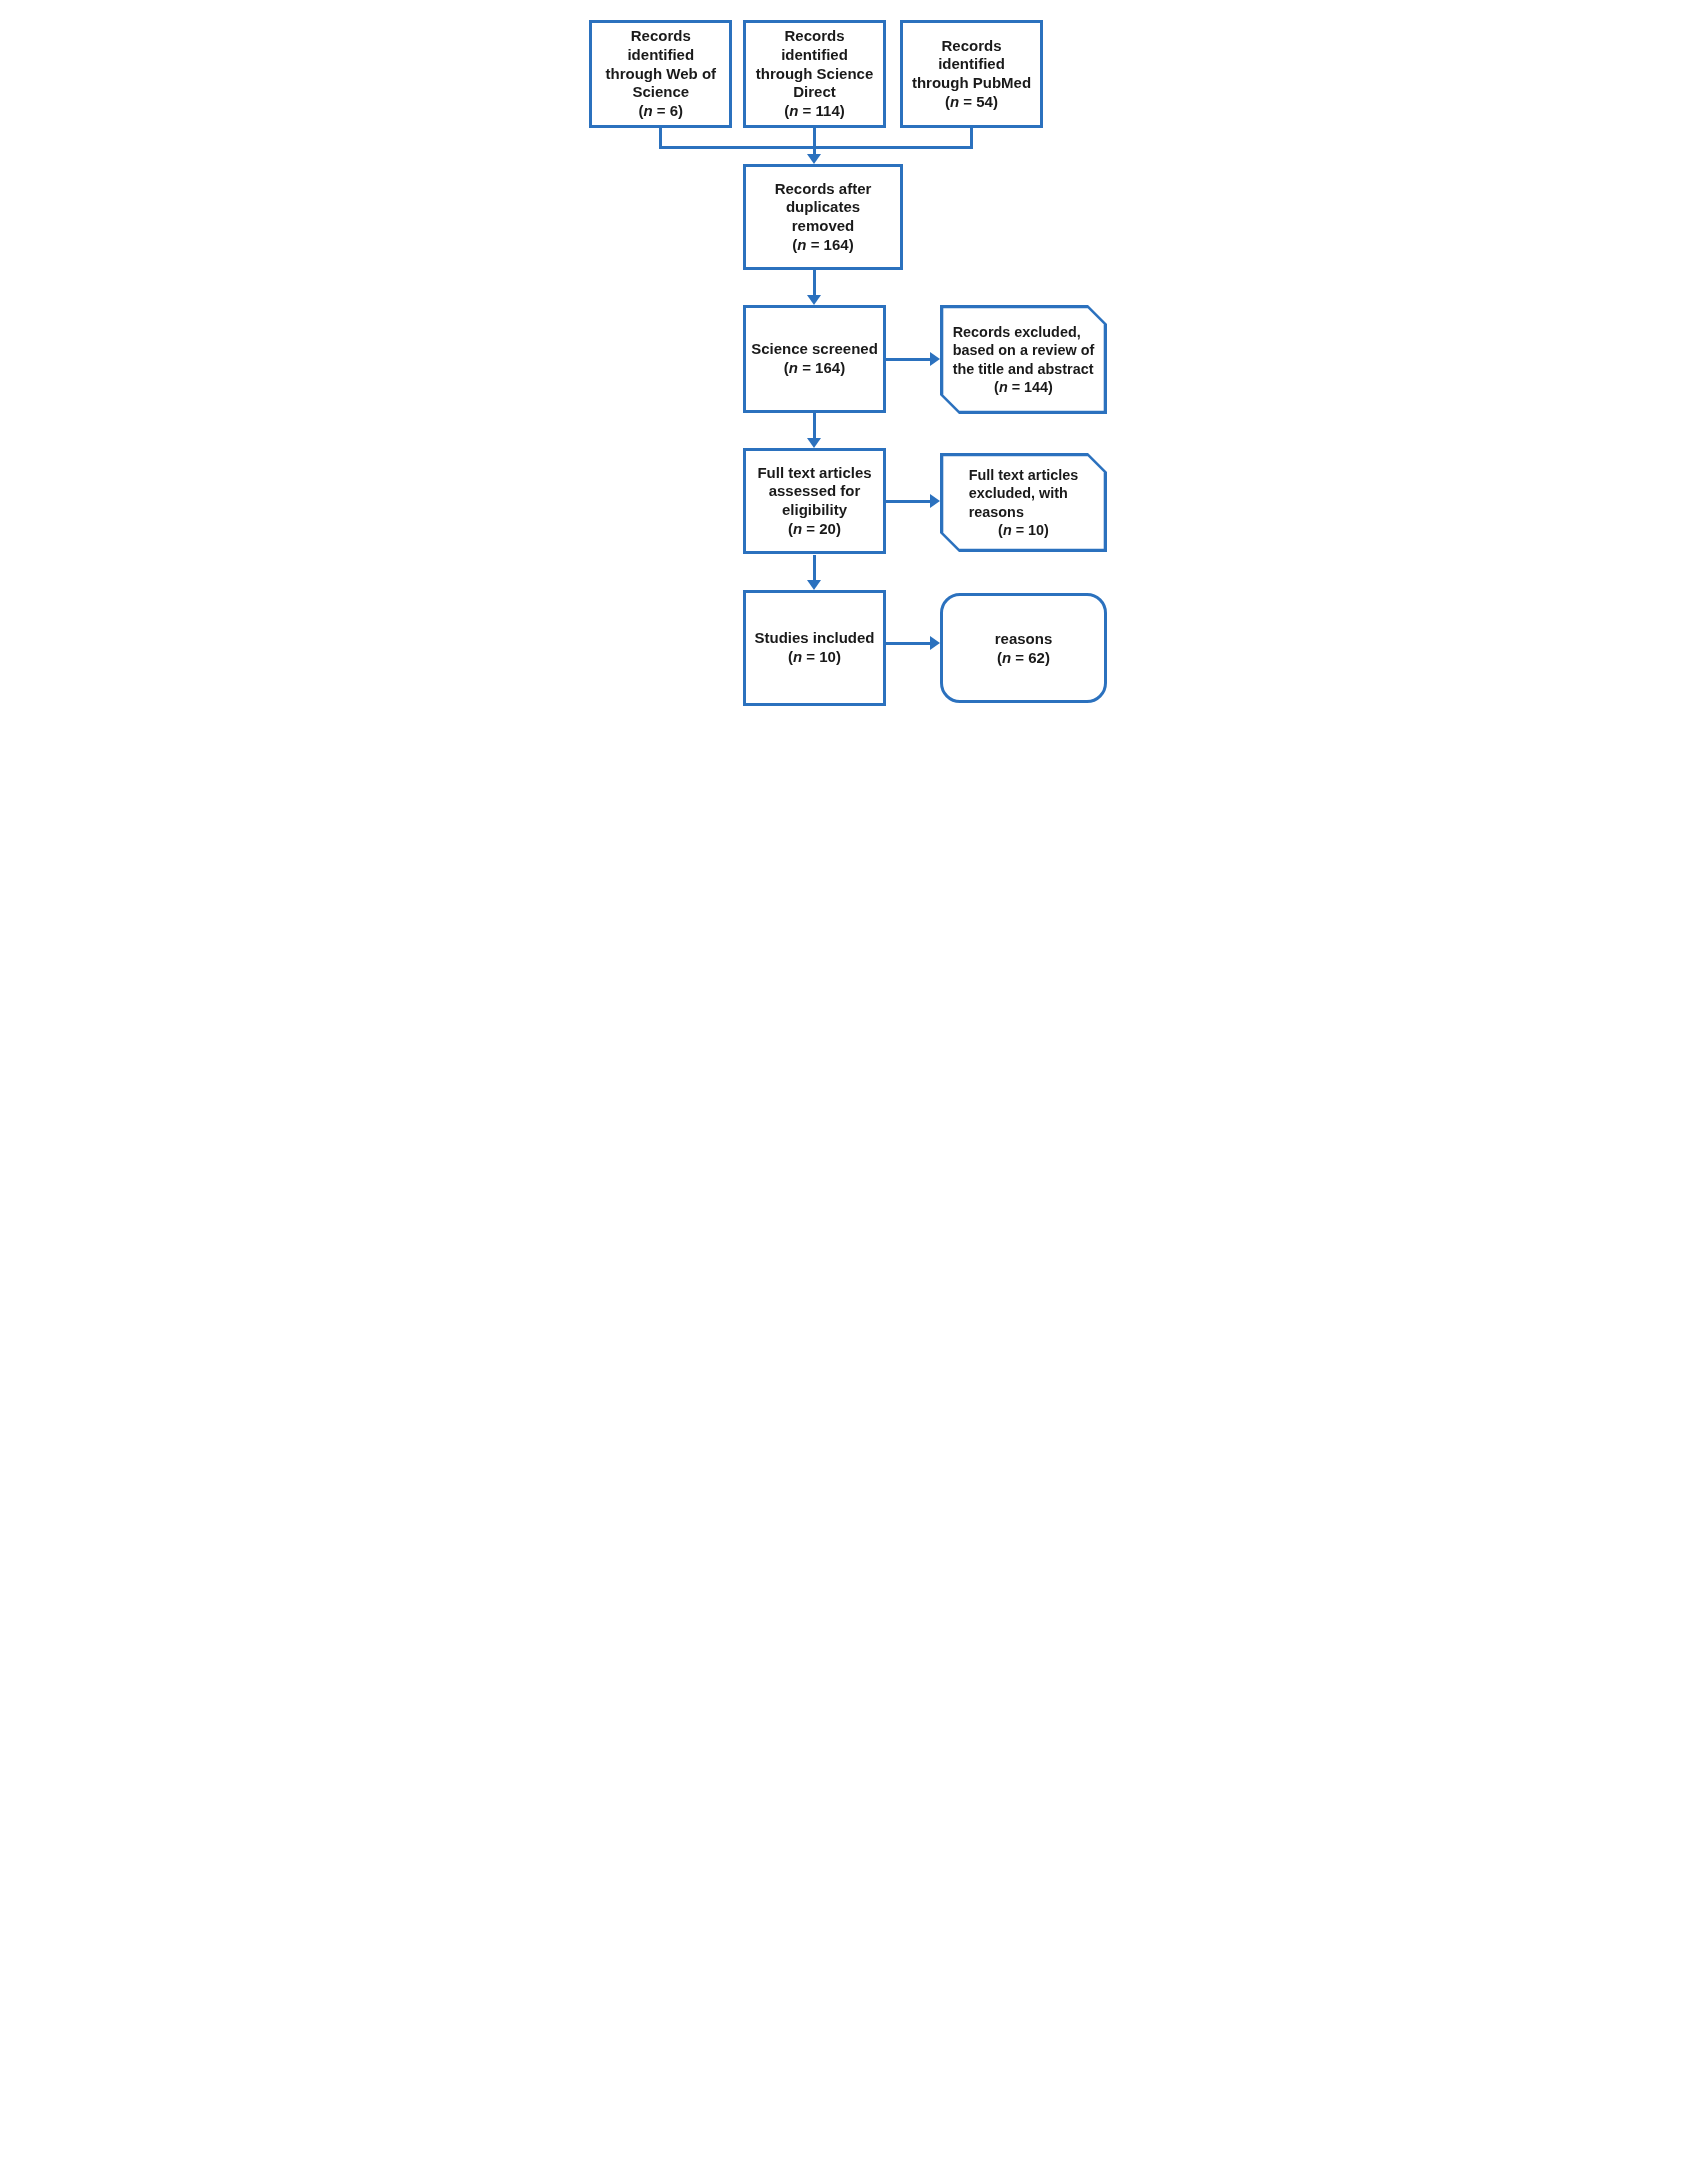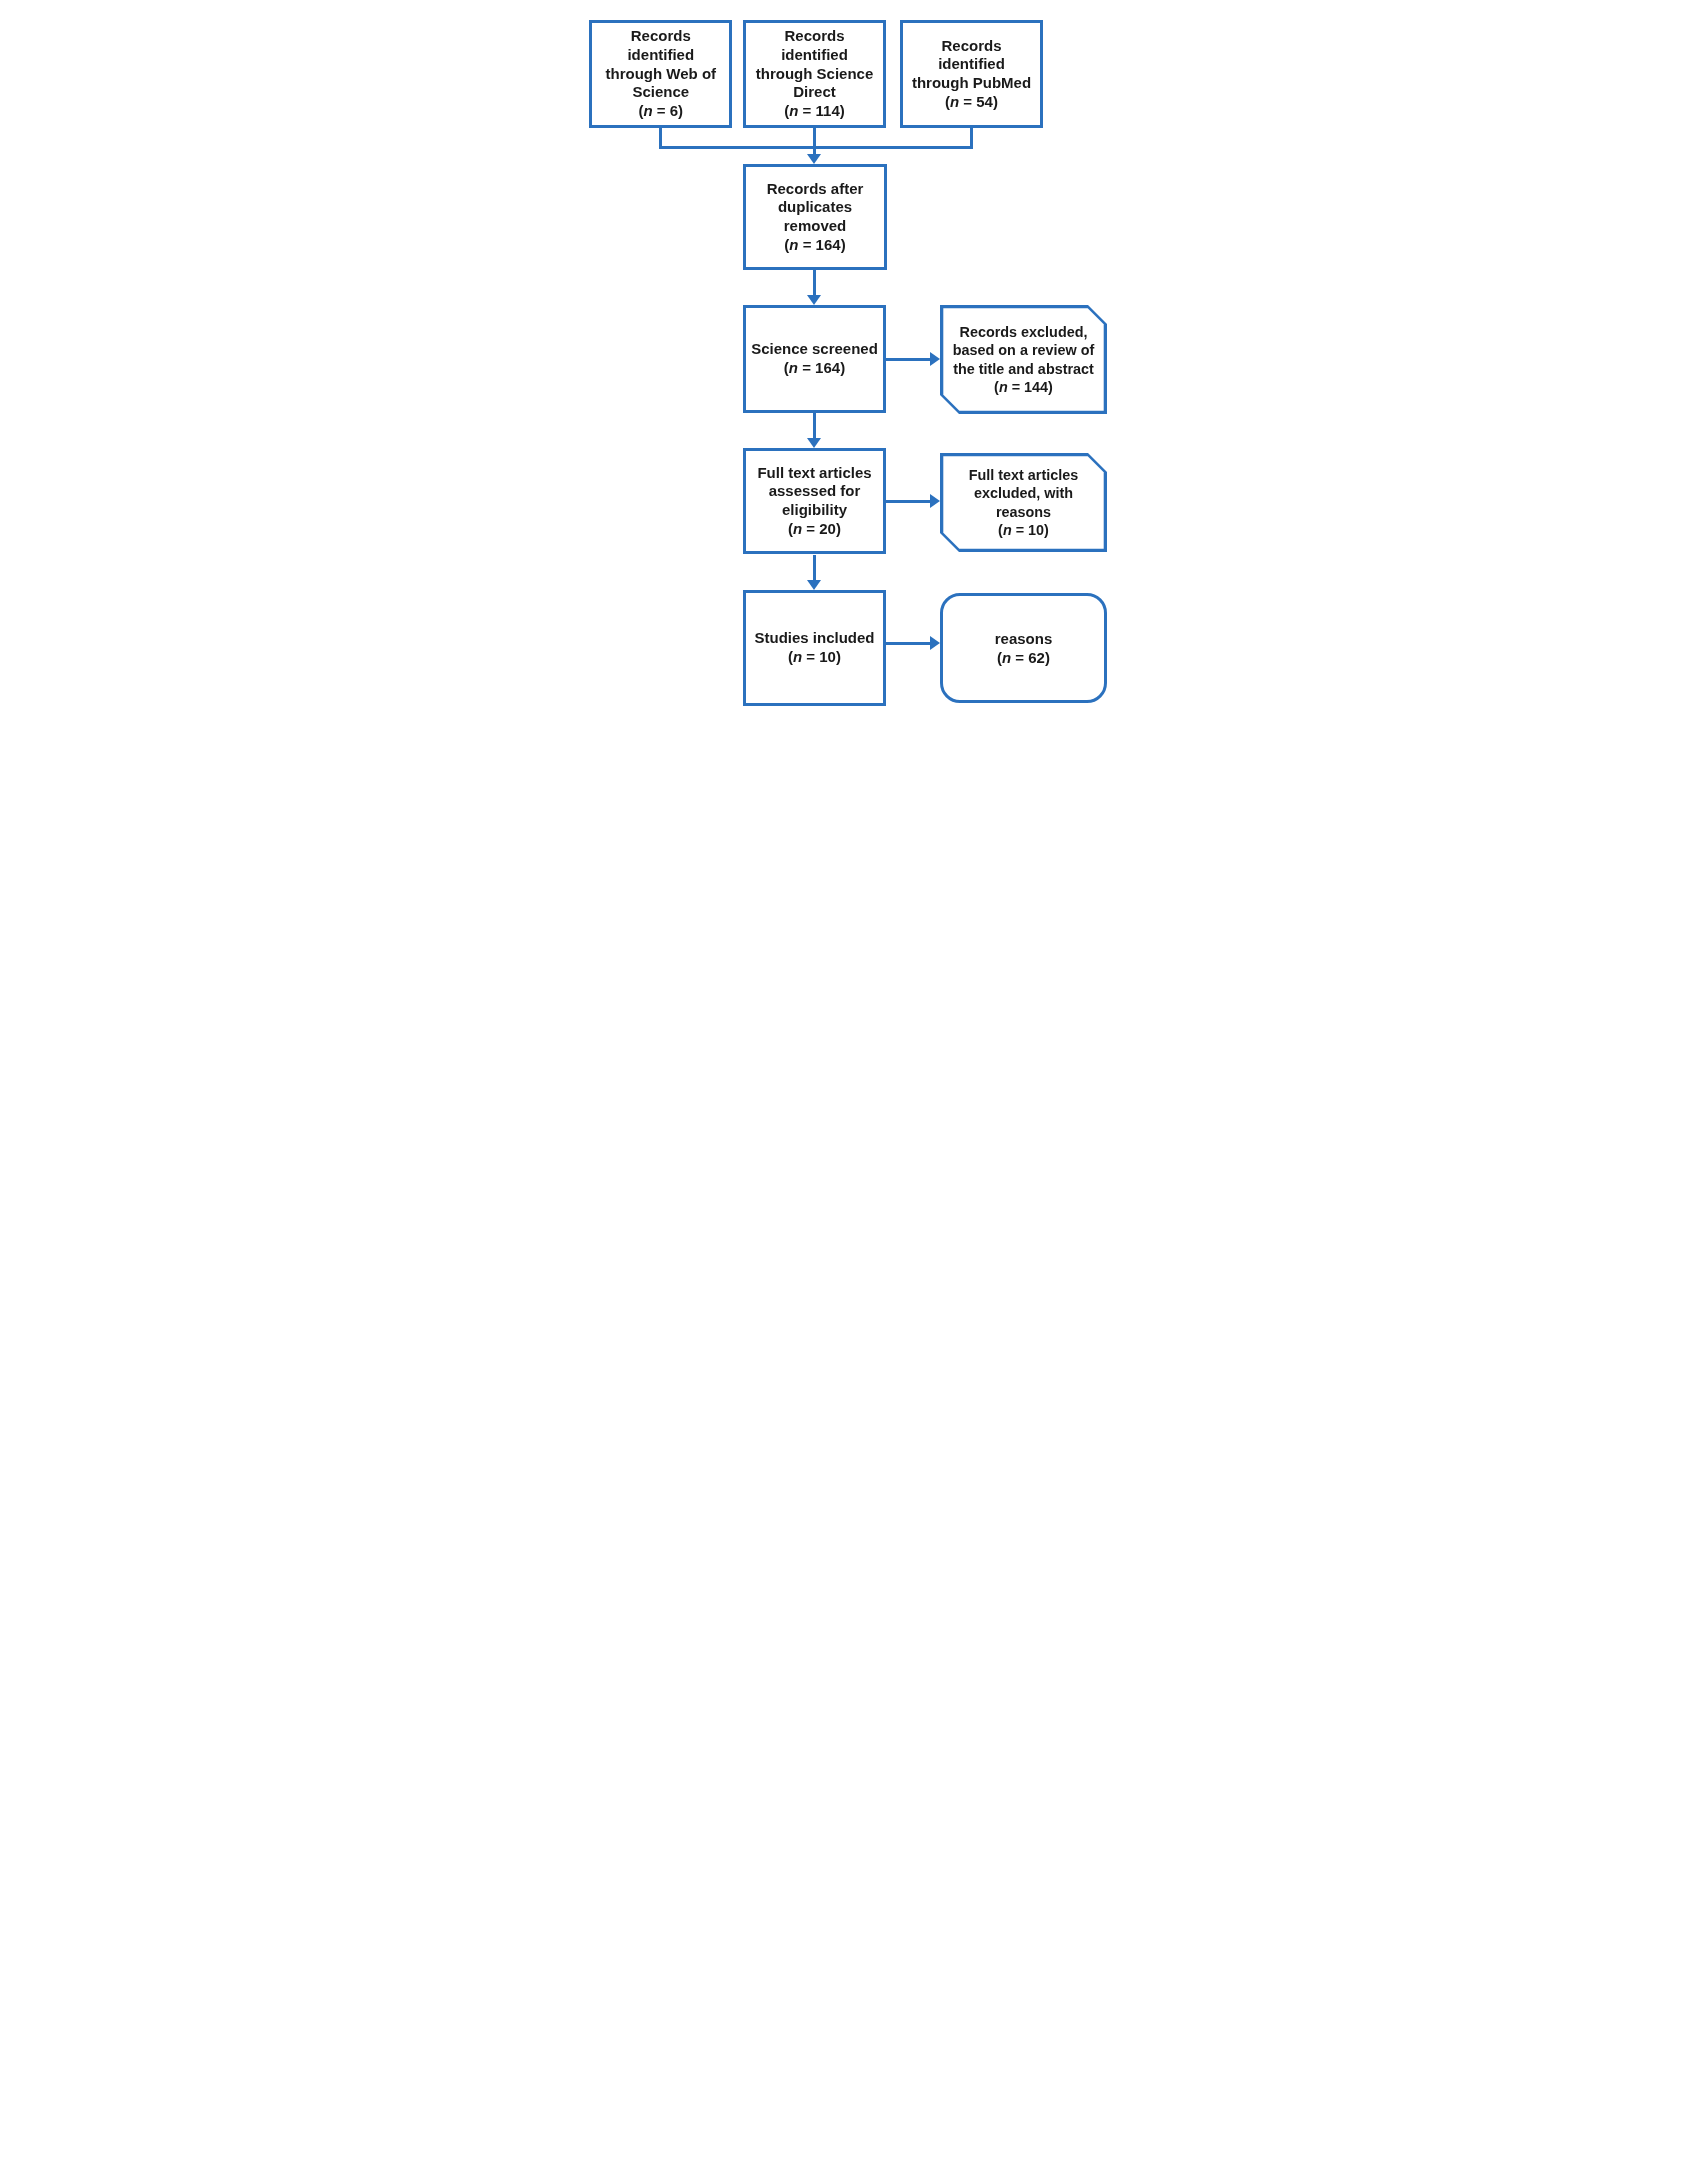--- a/index.html
+++ b/index.html
@@ -36,21 +36,21 @@
     clip-path:polygon(0 0, calc(100% - 19px) 0, 100% 19px, 100% 100%, 19px 100%, 0 calc(100% - 19px));
   }
   .notch .shape-fg{
     position:absolute;inset:3.3px;background:var(--bg);
     -webkit-clip-path:polygon(0 0, calc(100% - 16px) 0, 100% 16px, 100% 100%, 16px 100%, 0 calc(100% - 16px));
     clip-path:polygon(0 0, calc(100% - 16px) 0, 100% 16px, 100% 100%, 16px 100%, 0 calc(100% - 16px));
   }
   .notch .content{
     position:absolute;inset:3.3px;
     display:flex;flex-direction:column;align-items:center;justify-content:center;
-    text-align:center;color:var(--text);font-weight:bold;
+    color:var(--text);font-weight:bold;
     font-size:14.4px;line-height:1.26;padding:0 1.1px;
   }
   
   .rounded{
     position:absolute;
     border:3.3px solid var(--accent);
     border-radius:20px;
     background:var(--bg);
     display:flex;align-items:center;justify-content:center;
     text-align:center;color:var(--text);font-weight:bold;
@@ -94,21 +94,21 @@
       <span class="count">(<i>n</i> = 54)</span>
     </div>
   </div>
 
   <div class="vline" style="left:83px;top:120px;width:2.8px;height:20.4px"></div>
   <div class="vline" style="left:394px;top:120px;width:2.8px;height:20.4px"></div>
   <div class="hline" style="left:83px;top:138px;width:314px;height:2.8px"></div>
   <div class="vline" style="left:237px;top:120px;width:2.8px;height:28px"></div>
   <div class="ah-down" style="left:231px;top:146px"></div>
 
-  <div class="box" style="left:167px;top:156px;width:144px;height:106px">
+  <div class="box" style="left:167px;top:156px;width:160px;height:106px">
     <div class="inner">
       <span>Records after<br>duplicates<br>removed</span>
       <span class="count">(<i>n</i> = 164)</span>
     </div>
   </div>
 
   <div class="vline" style="left:237px;top:262px;width:2.8px;height:25.4px"></div>
   <div class="ah-down" style="left:231px;top:287px"></div>
 
   <div class="box" style="left:167px;top:297px;width:143px;height:108px">

